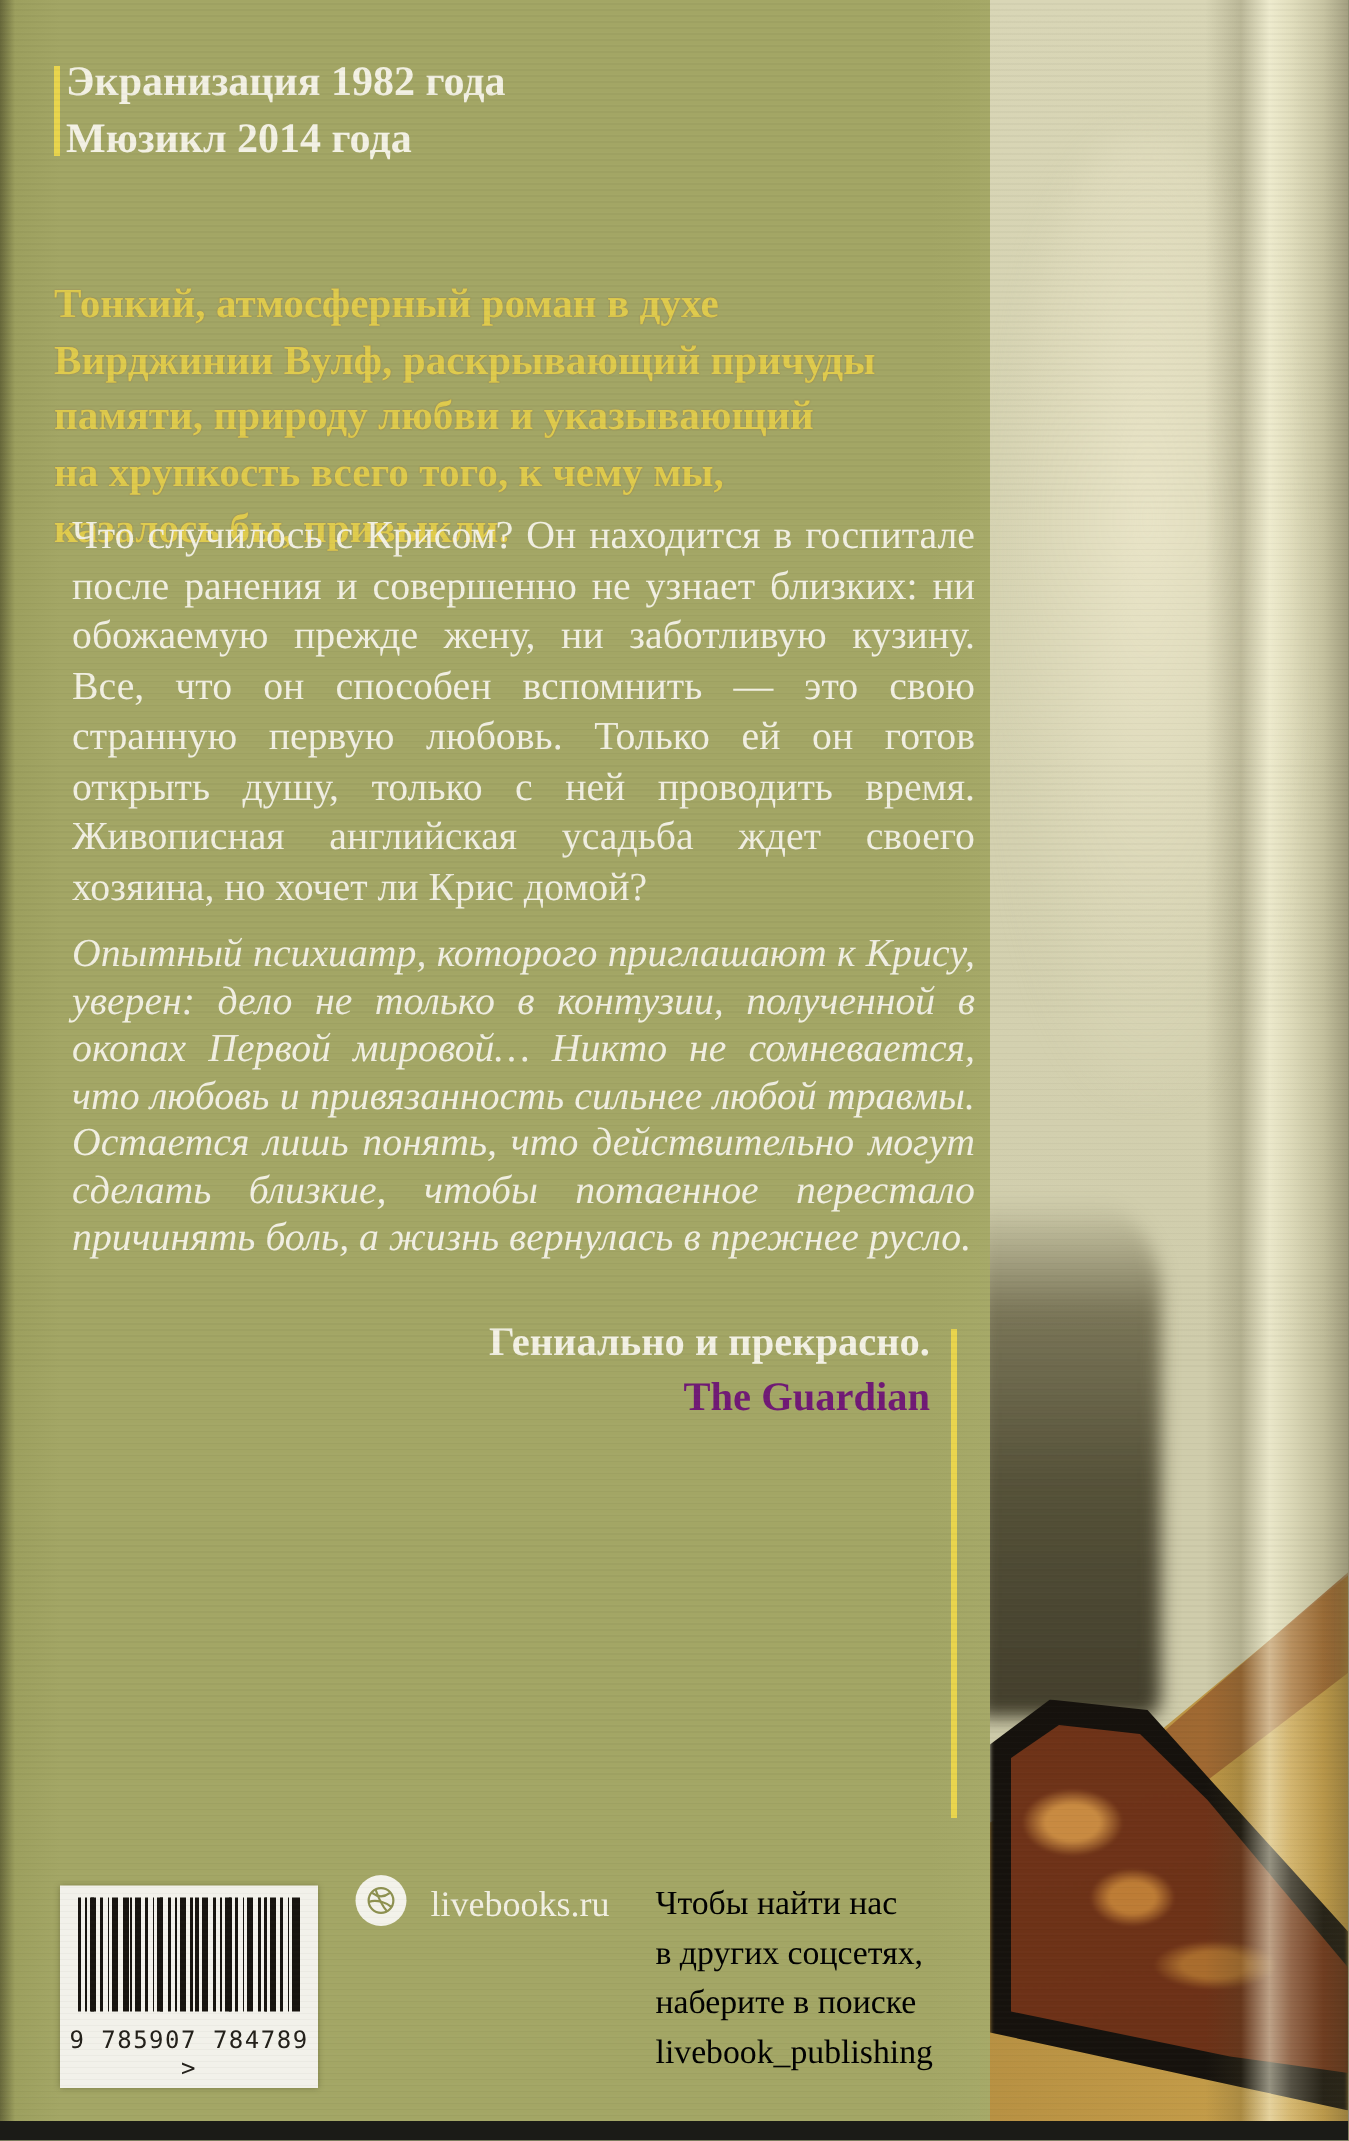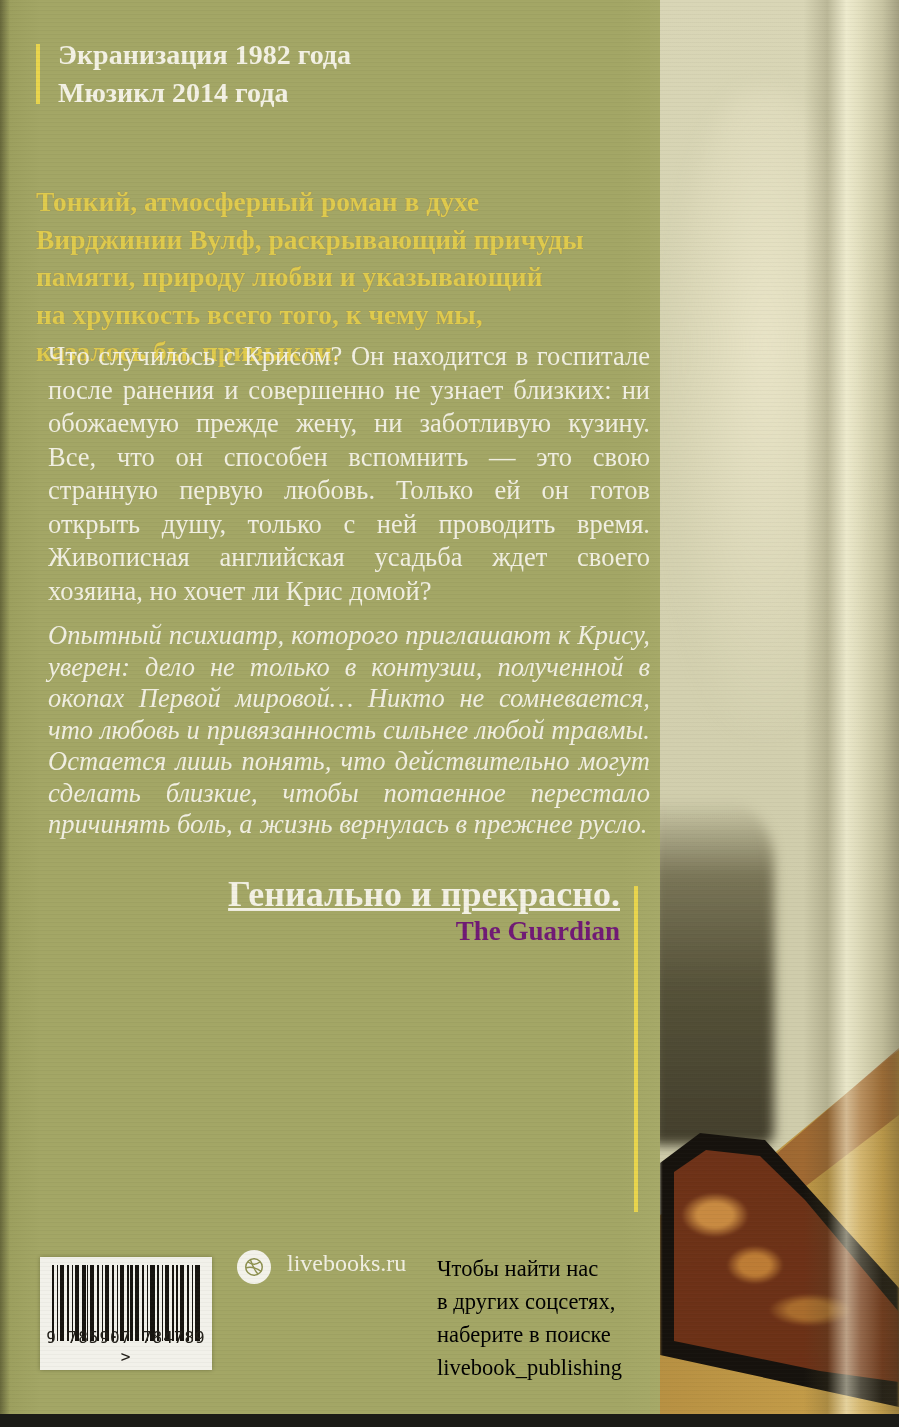--- a/index.html
+++ b/index.html
@@ -16,52 +16,52 @@
   .texture{position:absolute;inset:0;pointer-events:none;
     background:repeating-linear-gradient(0deg,rgba(0,0,0,0.05) 0 1px,rgba(255,255,255,0.02) 1px 2px,transparent 2px 4px);
     opacity:.6;}
   .left-vignette{position:absolute;left:0;top:0;width:10px;height:1427px;
     background:linear-gradient(90deg,rgba(40,38,18,.45),rgba(40,38,18,0));}
   .bottom-strip{position:absolute;left:0;bottom:0;width:899px;height:13px;background:#1b1b17;}
 
   
   .header{position:absolute;left:36px;top:36px;}
   .header-bar{position:absolute;left:0;top:8px;width:4px;height:60px;background:#e9d54d;}
-  .header-lines{margin-left:22px;color:#f3f1e4;font-weight:bold;font-size:28px;line-height:38px;white-space:pre-line;}
+  .header-lines{margin-left:8px;color:#f3f1e4;font-weight:bold;font-size:28px;line-height:38px;white-space:pre-line;}
 
   
   .tagline{position:absolute;left:36px;top:136px;width:600px;
     color:#dfcb4d;font-weight:bold;font-size:27.5px;line-height:37.5px;white-space:pre-line;
     text-shadow:0 0 1px rgba(120,40,40,.35);margin-top:47px;}
 
   
   .para{position:absolute;left:48px;width:602px;color:#f1efe2;font-size:26.5px;line-height:33.5px;
     text-align:justify;}
   .para1{top:340px;}
   .para2{top:620px;line-height:31.5px;font-style:italic;}
 
   
   .quotes{position:absolute;left:120px;top:876px;width:500px;text-align:right;}
   .quote{margin-bottom:24px;}
-  .quote-text{color:#f3f1e4;font-weight:bold;font-size:36px;line-height:37px;white-space:pre-line;text-decoration:underline;}
+  .quote-text{color:#f3f1e4;font-weight:bold;font-size:27px;line-height:37px;white-space:pre-line;}
   .quote-source{color:#701a75;font-weight:bold;font-size:27px;line-height:37px;}
   .quotes-bar{position:absolute;left:634px;top:886px;width:4px;height:326px;background:#e9d54d;}
 
   
-  .barcode{position:absolute;left:40px;top:1257px;width:172px;height:113px;background:#f2f1ea;
+  .barcode{position:absolute;left:40px;top:1257px;width:172px;height:135px;background:#f2f1ea;
     box-shadow:0 0 4px rgba(60,60,30,.4);}
   .barcode-bars{position:absolute;left:12px;top:8px;right:12px;height:76px;
     background:
       repeating-linear-gradient(90deg,#17140f 0 2px,transparent 2px 5px,#17140f 5px 6px,transparent 6px 8px,#17140f 8px 12px,transparent 12px 15px),
       repeating-linear-gradient(90deg,transparent 0 9px,#17140f 9px 11px,transparent 11px 23px);}
   .barcode-number{position:absolute;left:0;right:0;bottom:4px;text-align:center;
     font-family:"DejaVu Sans Mono",monospace;font-size:16px;color:#23201a;letter-spacing:1px;}
 
   .social{position:absolute;left:237px;top:1250px;}
-  .social-row{display:flex;align-items:flex-start;height:34px;margin-bottom:12px;}
+  .social-row{display:flex;align-items:flex-end;height:34px;margin-bottom:12px;}
   .social-circle{width:34px;height:34px;border-radius:50%;background:#f3f2ea;display:flex;
     align-items:center;justify-content:center;flex:0 0 34px;}
   .social-label{margin-left:16px;color:#f1efe2;font-size:24px;}
   .vk-glyph{font-family:"Liberation Sans",sans-serif;font-weight:bold;font-size:15px;color:#8e9150;letter-spacing:-1px;}
 
   .find-us{position:absolute;left:437px;top:1252px;color:#000000;font-size:22.5px;line-height:33px;
     white-space:pre-line;}
 
   
   .painting{position:absolute;left:660px;top:0;width:239px;height:1427px;overflow:hidden;

